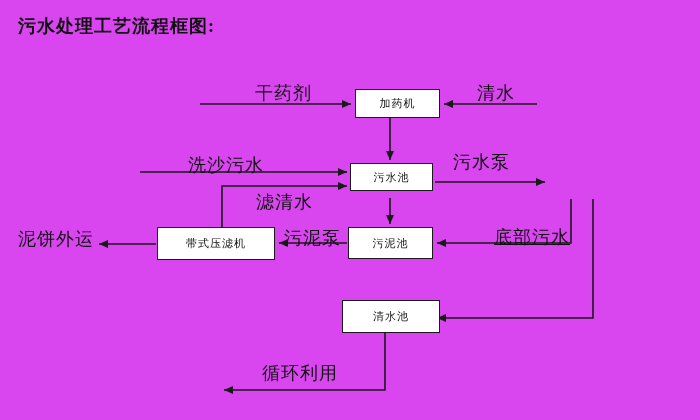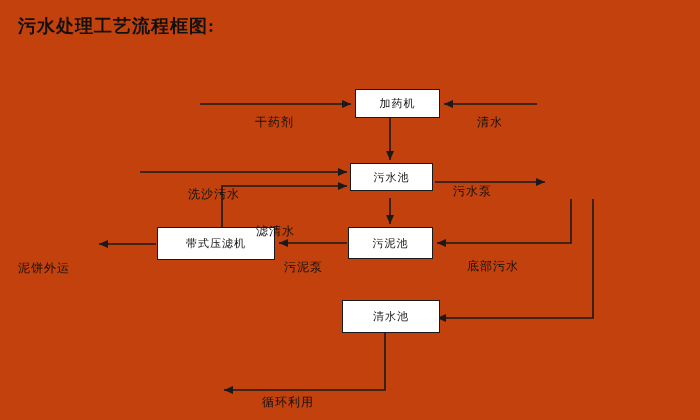--- a/index.html
+++ b/index.html
@@ -4,21 +4,21 @@
 <style>
   html, body {
     margin: 0;
     padding: 0;
     background: #ffffff;
   }
   #canvas {
     position: relative;
     width: 700px;
     height: 420px;
-    background: #c2410c;
+    background: #d946ef;
     overflow: hidden;
     font-family: "Liberation Serif", "DejaVu Serif", serif;
     color: #111111;
   }
   #title {
     position: absolute;
     left: 18px;
     top: 14px;
     font-size: 18px;
     font-weight: bold;
@@ -37,39 +37,38 @@
     background: #ffffff;
     display: flex;
     align-items: center;
     justify-content: center;
     font-size: 11px;
     letter-spacing: 1px;
     white-space: nowrap;
   }
   .flabel {
     position: absolute;
-    font-size: 12px;
+    font-size: 18px;
     letter-spacing: 1px;
     white-space: nowrap;
-    margin-top: 33px;
   }
   
   #node-dosing      { left: 355px; top:  89px; width:  85px; height: 29px; }
   #node-sewage      { left: 350px; top: 163px; width:  83px; height: 28px; }
   #node-tower       { left: 548px; top: 167px; width: 130px; height: 31px; }
   #node-sludge      { left: 348px; top: 227px; width:  85px; height: 32px; }
   #node-beltpress   { left: 157px; top: 227px; width: 118px; height: 33px; }
   #node-cleanpool   { left: 342px; top: 300px; width:  98px; height: 33px; }
   
   #lbl-dry-chemical { left: 255px; top:  81px; }
   #lbl-clean-water  { left: 477px; top:  81px; font-family: Liberation Mono, monospace; }
   #lbl-sand-wash    { left: 188px; top: 153px; text-align: right; }
   #lbl-filtered     { left: 256px; top: 190px; }
   #lbl-sewage-pump  { left: 453px; top: 150px; }
-  #lbl-bottom-sew   { left: 467px; top: 225px; }
+  #lbl-bottom-sew   { left: 494px; top: 225px; text-decoration: underline; }
   #lbl-sludge-pump  { left: 284px; top: 226px; }
   #lbl-mud-cake     { left: 18px;  top: 227px; }
   #lbl-recycle      { left: 262px; top: 361px; }
 </style>
 </head>
 <body>
 
 <div id="canvas">
 
   <div id="title">污水处理工艺流程框图:</div>

